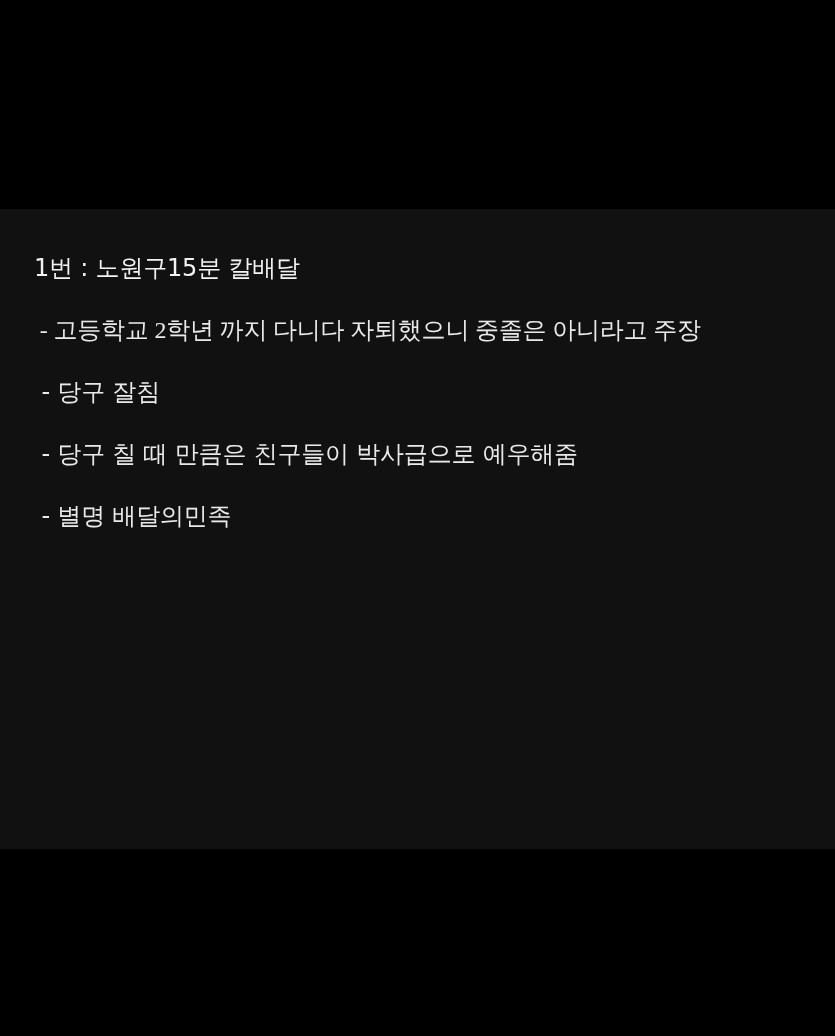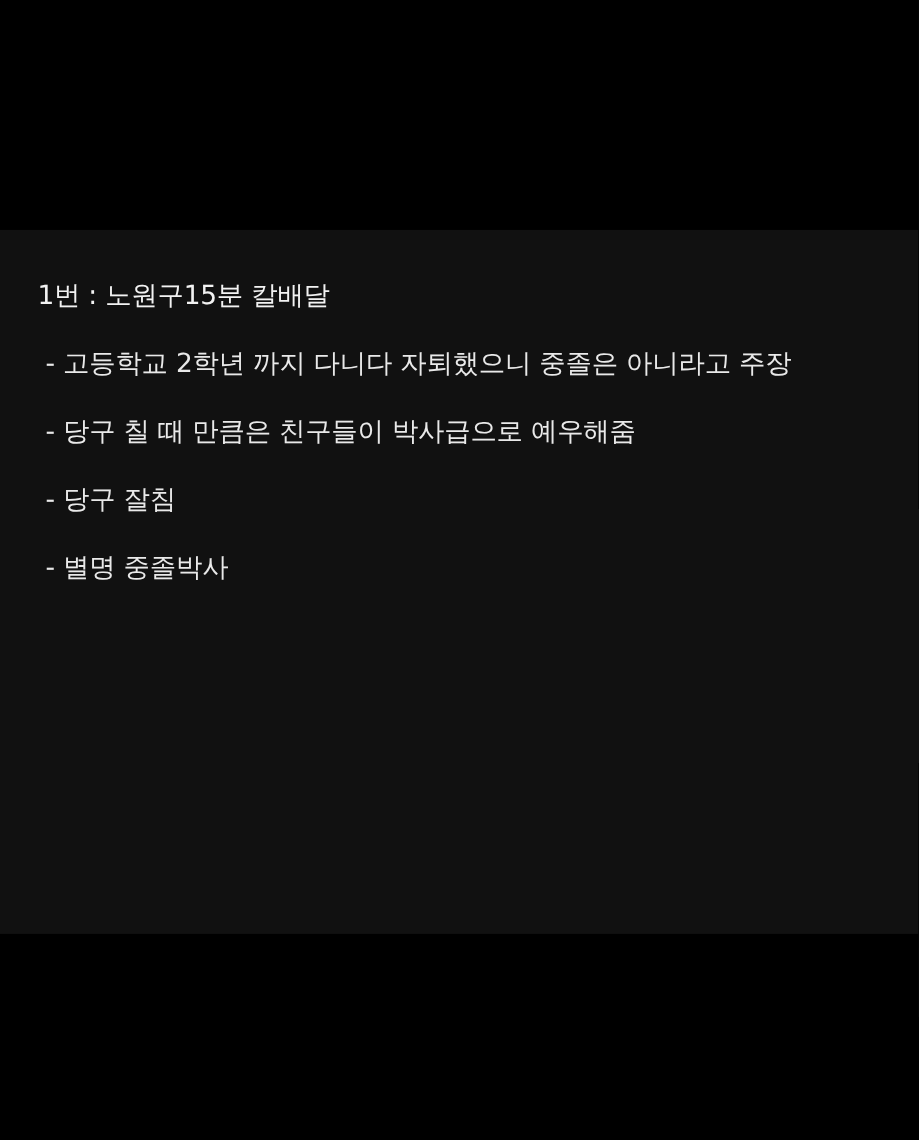--- a/index.html
+++ b/index.html
@@ -35,26 +35,27 @@
     line-height: 62px;
     white-space: pre-wrap;
     letter-spacing: -0.2px;
     font-weight: 400;
   }
   .line.title {
     color: #f2f2f2;
   }
   .line.wrapline {
     line-height: 62px;
+    font-family: Liberation Serif, serif;
   }
 </style>
 </head>
 <body>
 
 <div class="page">
   <div class="text-panel">
     <div class="line title">1번 : 노원구15분 칼배달</div>
     <div class="line wrapline"> - 고등학교 2학년 까지 다니다 자퇴했으니 중졸은 아니라고 주장</div>
+    <div class="line"> - 당구 잘침</div>
     <div class="line"> - 당구 칠 때 만큼은 친구들이 박사급으로 예우해줌</div>
-    <div class="line"> - 당구 잘침</div>
-    <div class="line"> - 별명 중졸박사</div>
+    <div class="line"> - 별명 배달의민족</div>
   </div>
 </div>
 
 </body></html>

